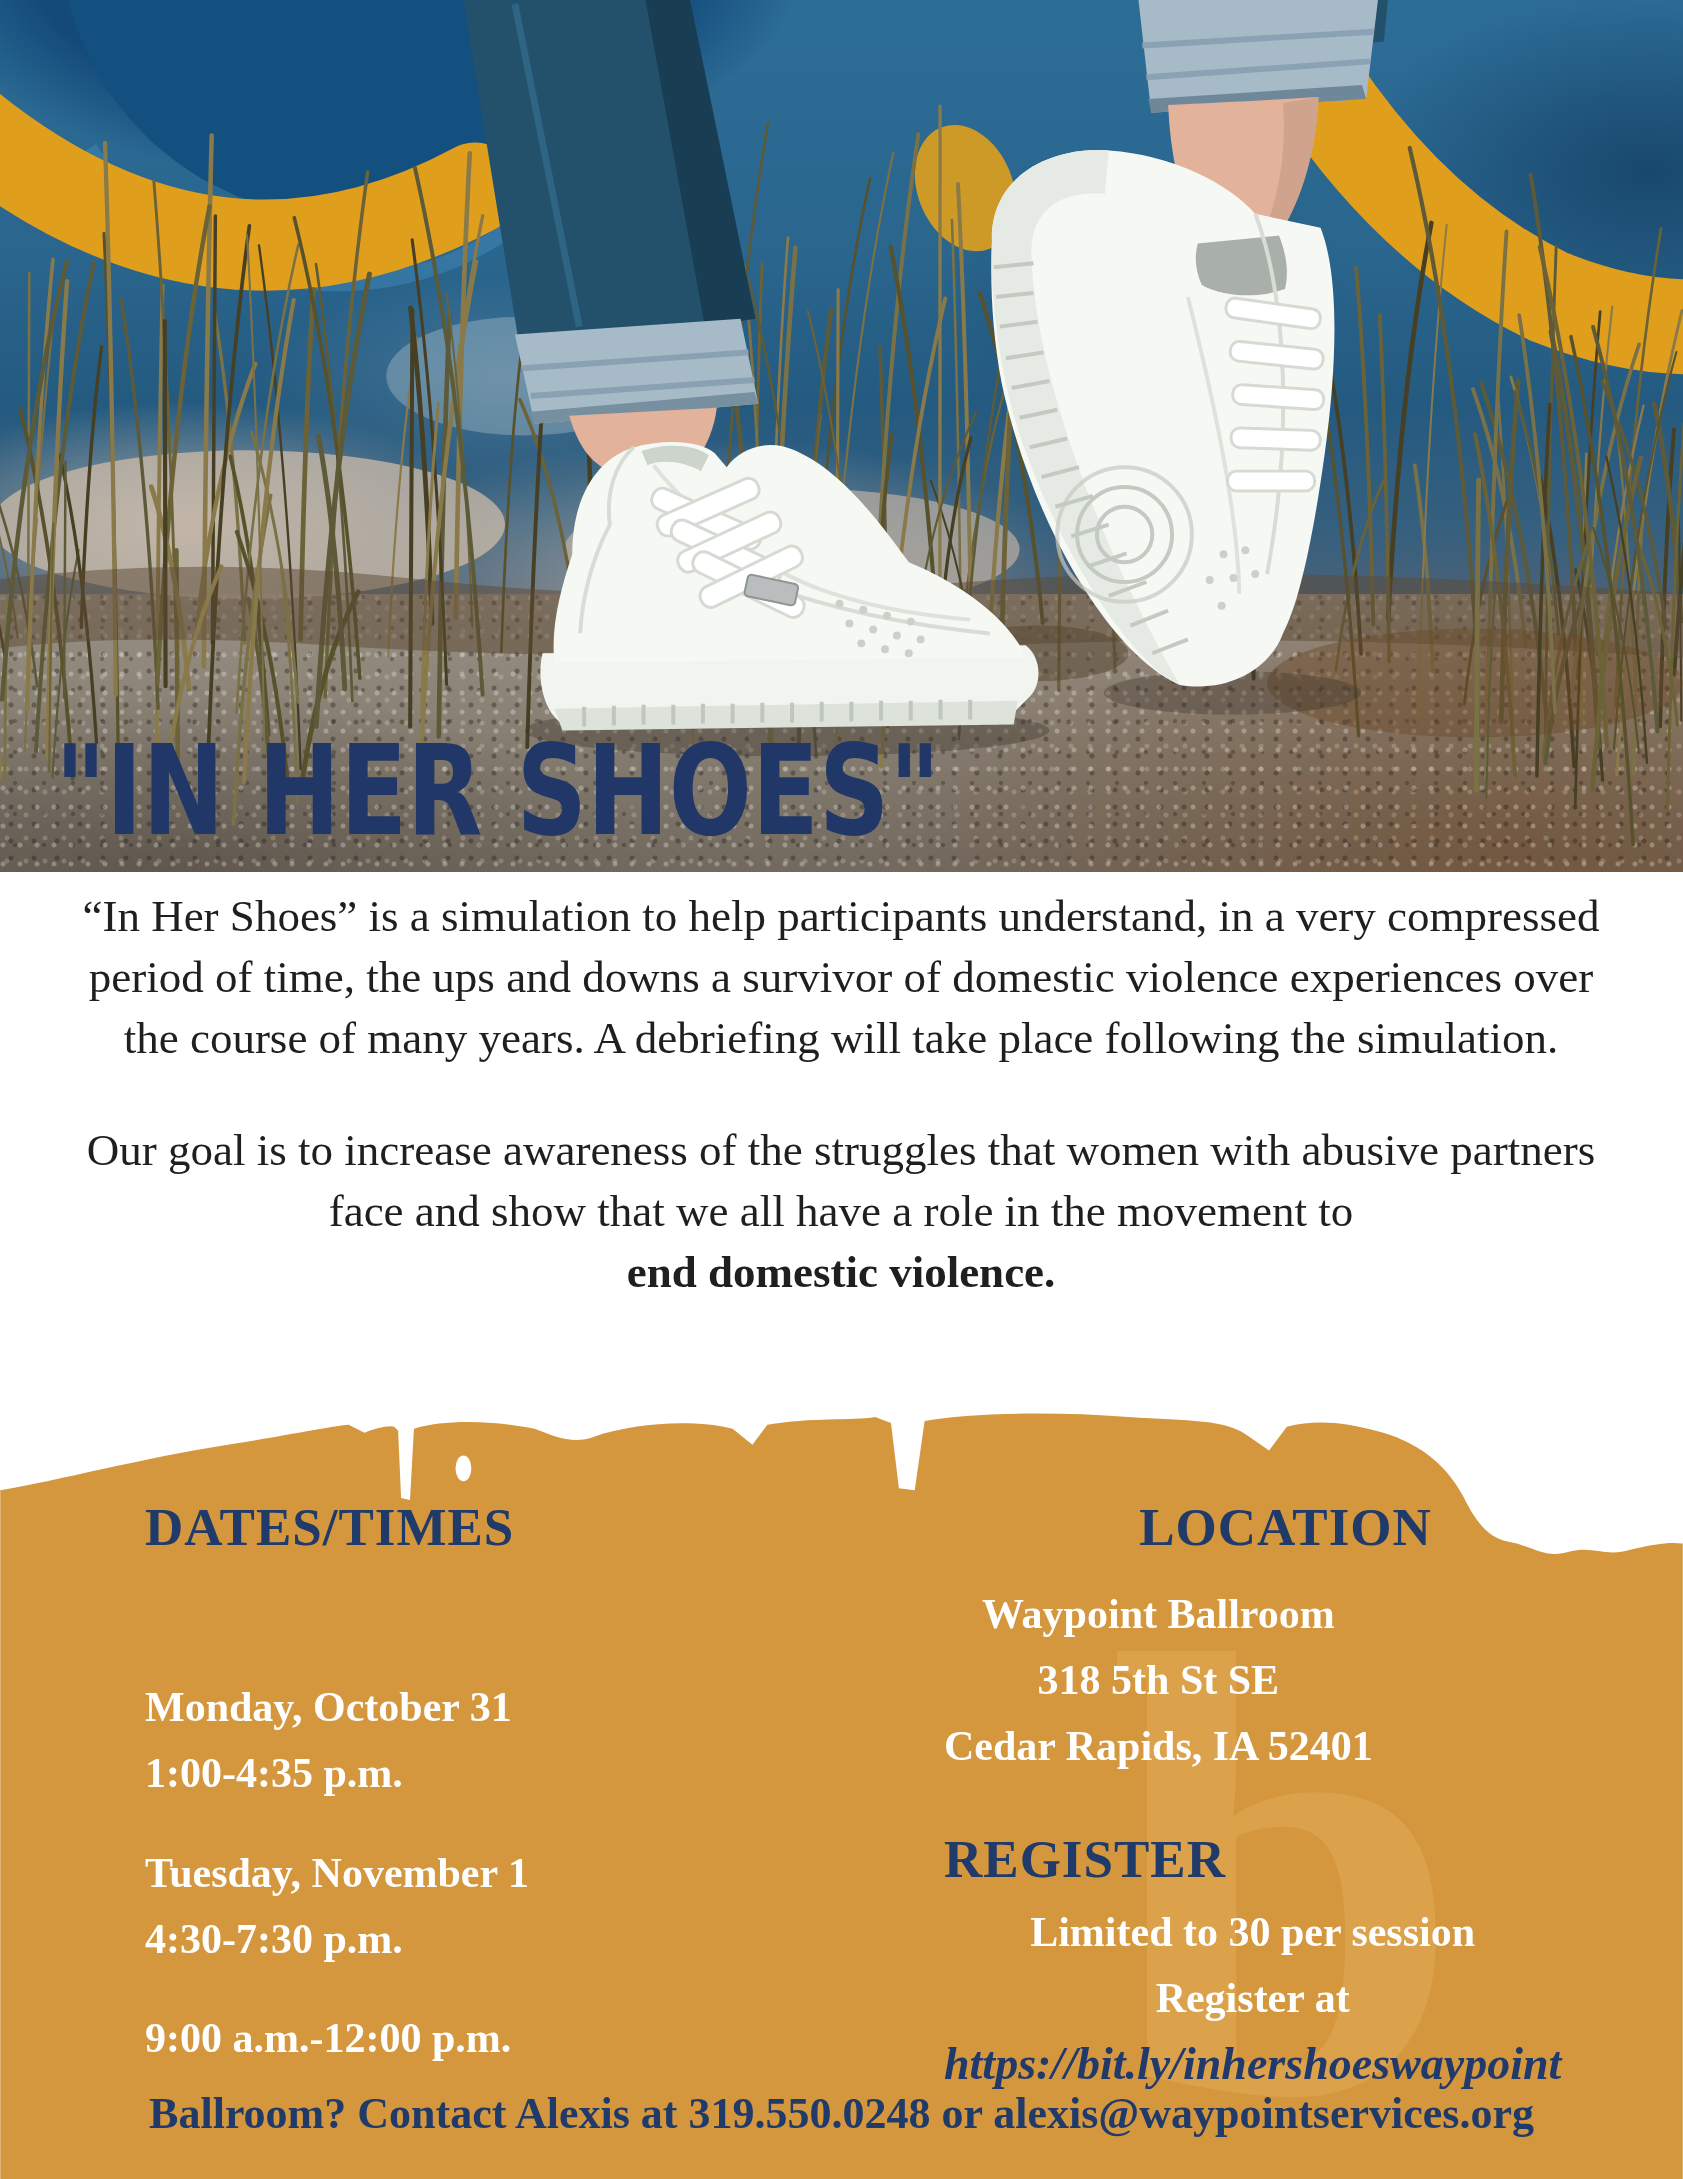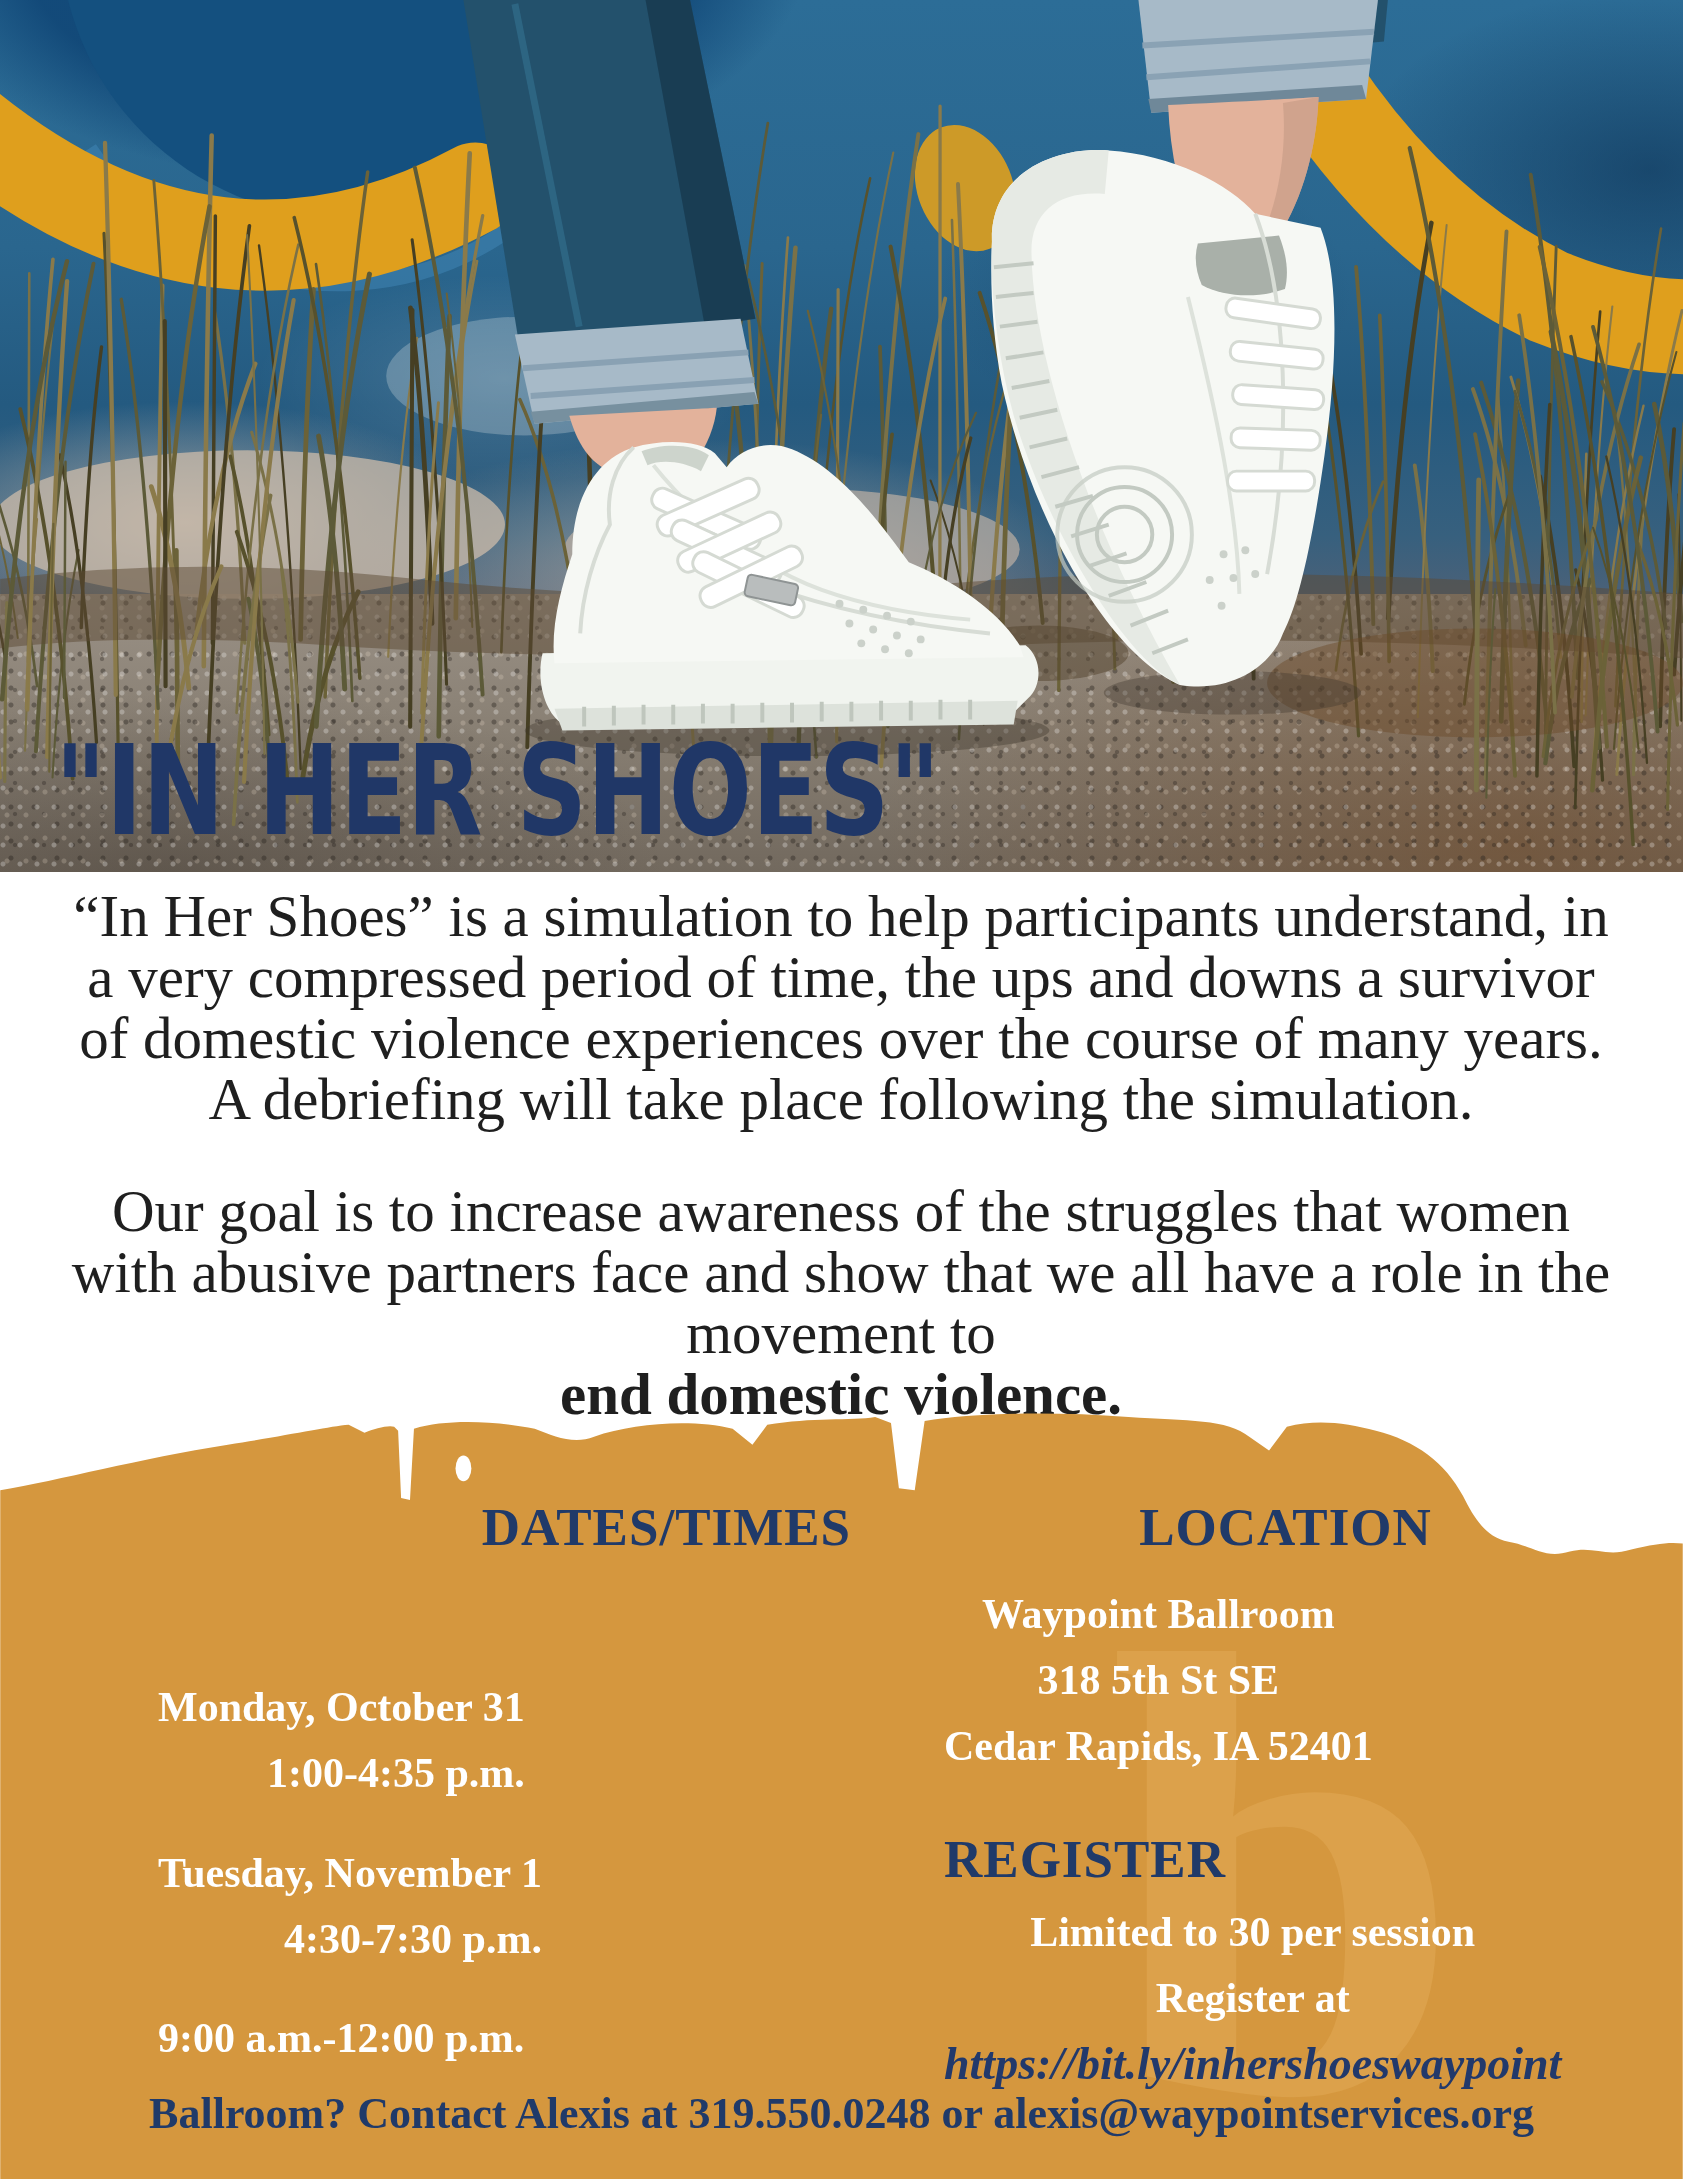--- a/index.html
+++ b/index.html
@@ -32,21 +32,21 @@
   }
   .scene{position:absolute;left:0;top:0;width:1683px;height:872px;}
 
   .photo-title{position:absolute;left:55px;top:717px;width:1049px;
     font-family:"DejaVu Sans",sans-serif;font-weight:800;font-size:103px;
     color:#203767;letter-spacing:0px;white-space:nowrap;
     transform:scale(.95,1.22);transform-origin:left top;}
 
   
   .copy{position:absolute;left:69px;top:886px;width:1544px;text-align:center;color:#1f1f1f;}
-  .copy p{margin:0;font-size:59px;line-height:61px;font-weight:400;}
+  .copy p{margin:0;font-size:45px;line-height:61px;font-weight:400;}
   .copy .p2{margin-top:51px;}
   .copy .bold-line{display:block;font-weight:700;}
 
   
   .band{position:absolute;left:0;top:1411px;width:1683px;height:768px;}
   .band svg.brush{position:absolute;left:0;top:0;}
   .band .col{position:absolute;}
   .h-band{font-size:53px;line-height:59px;font-weight:700;color:#203a69;letter-spacing:1px;margin:0;}
   .item{font-size:42px;line-height:66px;font-weight:700;color:#ffffff;margin:0;}
   .session{position:absolute;left:0;}
@@ -353,21 +353,21 @@
         L 760 34 L 775 14 C 820 6 860 10 884 6 L 900 12 L 908 78 L 924 80 L 934 10
         C 980 2 1060 0 1140 6 C 1200 10 1240 8 1262 26 L 1282 40 L 1300 16
         C 1330 8 1360 12 1390 20 C 1430 30 1460 52 1478 86 C 1490 110 1502 128 1524 132
         C 1548 136 1560 150 1586 142 C 1610 136 1622 148 1648 140 C 1672 134 1688 132 1700 134
         L 1700 776 L 0 776 Z"></path>
       <ellipse cx="468" cy="58" rx="8" ry="13" fill="#ffffff"></ellipse>
     </svg>
 
     <div class="watermark">b</div>
 
-    <div class="col" style="left:158px;top:87px;width:693px;text-align:right;">
+    <div class="col" style="left:145px;top:87px;width:693px;">
       <h2 class="h-band">DATES/TIMES</h2>
       <div class="session" style="top:176px;">
         <p class="item">Monday, October 31</p>
         <p class="item">1:00-4:35 p.m.</p>
       </div>
       <div class="session" style="top:342px;">
         <p class="item">Tuesday, November 1</p>
         <p class="item">4:30-7:30 p.m.</p>
       </div>
       <div class="session" style="top:507px;">

